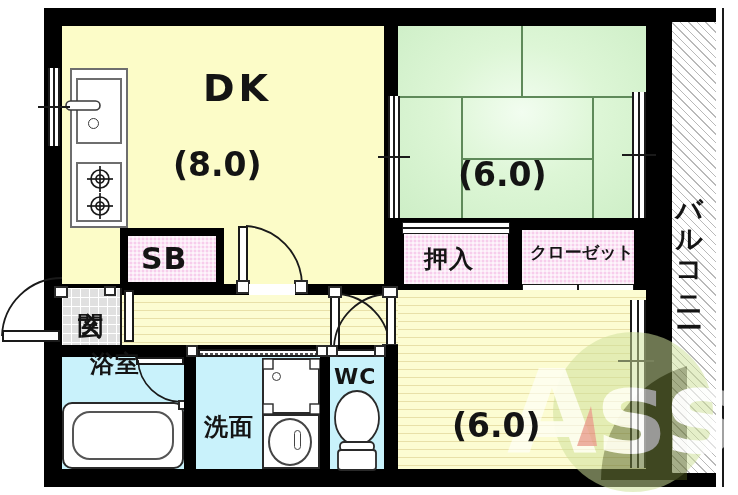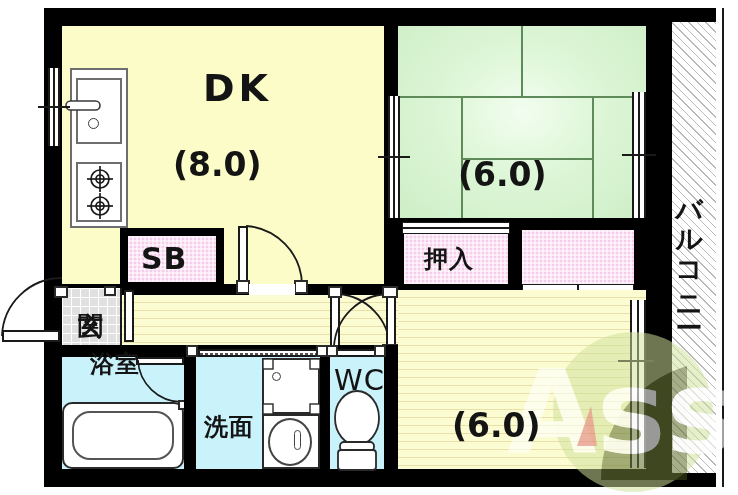--- a/index.html
+++ b/index.html
@@ -71,21 +71,21 @@
     white-space: nowrap;
     line-height: 1;
     user-select: none;
   }
   .lbl-room-big { font-size: 38px; letter-spacing: 4px; }
   .lbl-room-mid { font-size: 33px; letter-spacing: 2px; }
   .lbl-area     { font-size: 33px; letter-spacing: 0px; }
   .lbl-sb       { font-size: 30px; letter-spacing: 1px; }
   .lbl-small    { font-size: 24px; letter-spacing: 1px; }
   .lbl-tiny     { font-size: 17px; letter-spacing: 0px; }
-  .lbl-wc       { font-size: 29px; letter-spacing: 1px; font-weight: 400; }
+  .lbl-wc       { font-size: 22px; letter-spacing: 1px; font-weight: 700; }
   .lbl-vert {
     writing-mode: vertical-rl;
     text-orientation: upright;
     font-size: 27px;
     letter-spacing: 3px;
   }
   .lbl-genkan {
     writing-mode: vertical-rl;
     text-orientation: upright;
     font-size: 25px;
@@ -342,16 +342,17 @@
   <div class="lbl lbl-genkan" style="left:78px; top:292px;">玄関</div>
 
   <div class="lbl lbl-small" style="left:90px; top:352px;">浴室</div>
 
   <div class="lbl lbl-small" style="left:204px; top:415px;">洗面</div>
 
   <div class="lbl lbl-wc" style="left:334px; top:366px;">WC</div>
 
   <div class="lbl lbl-small" style="left:396px; top:247px;margin-left:28px;">押入</div>
 
+  <div class="lbl lbl-tiny" style="left:530px; top:244px;">クローゼット</div>
 
   <div class="lbl lbl-vert" style="left:676px; top:178px;">バルコニー</div>
 
 </div>
 
 </body></html>

